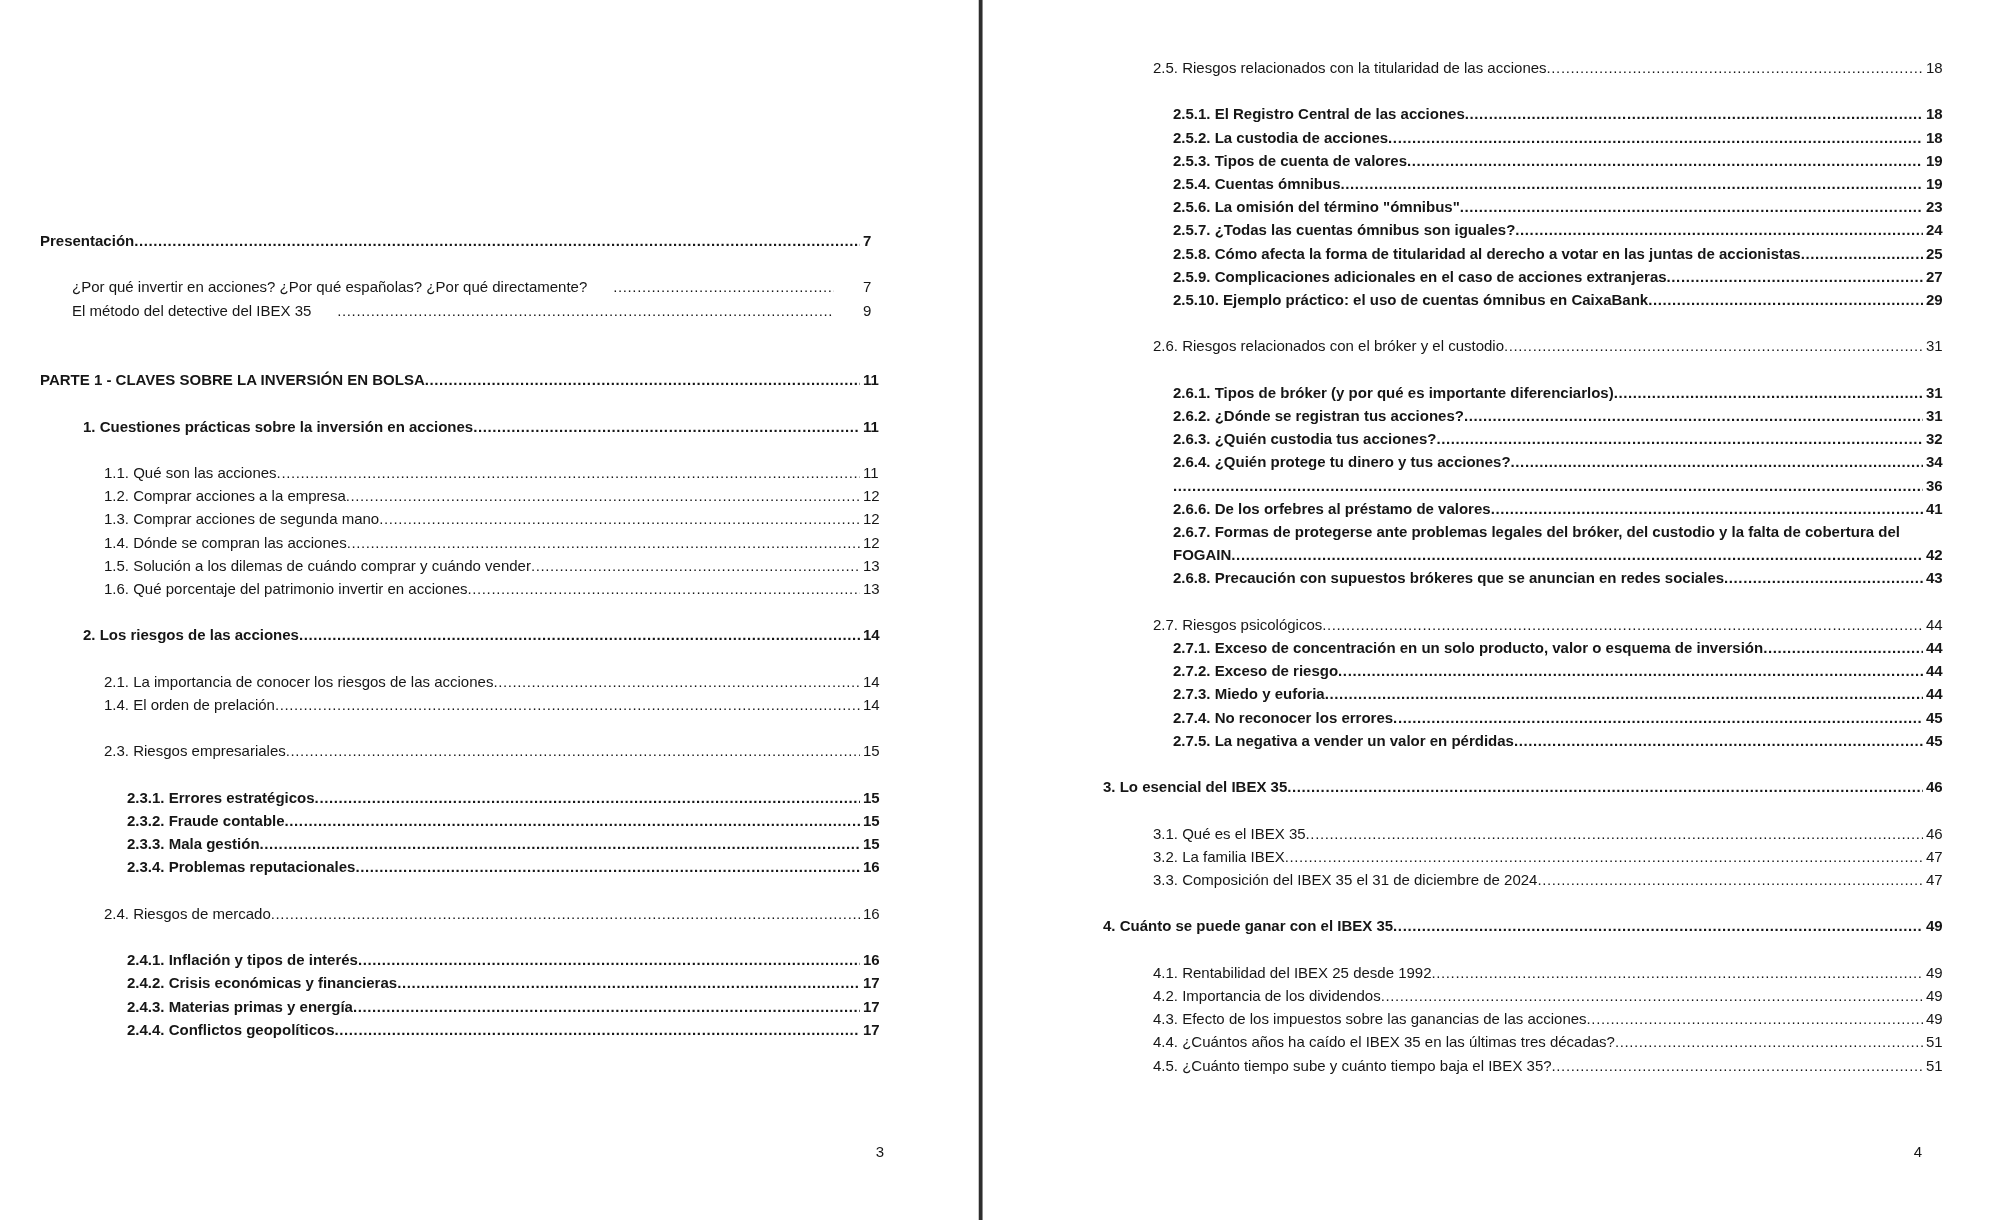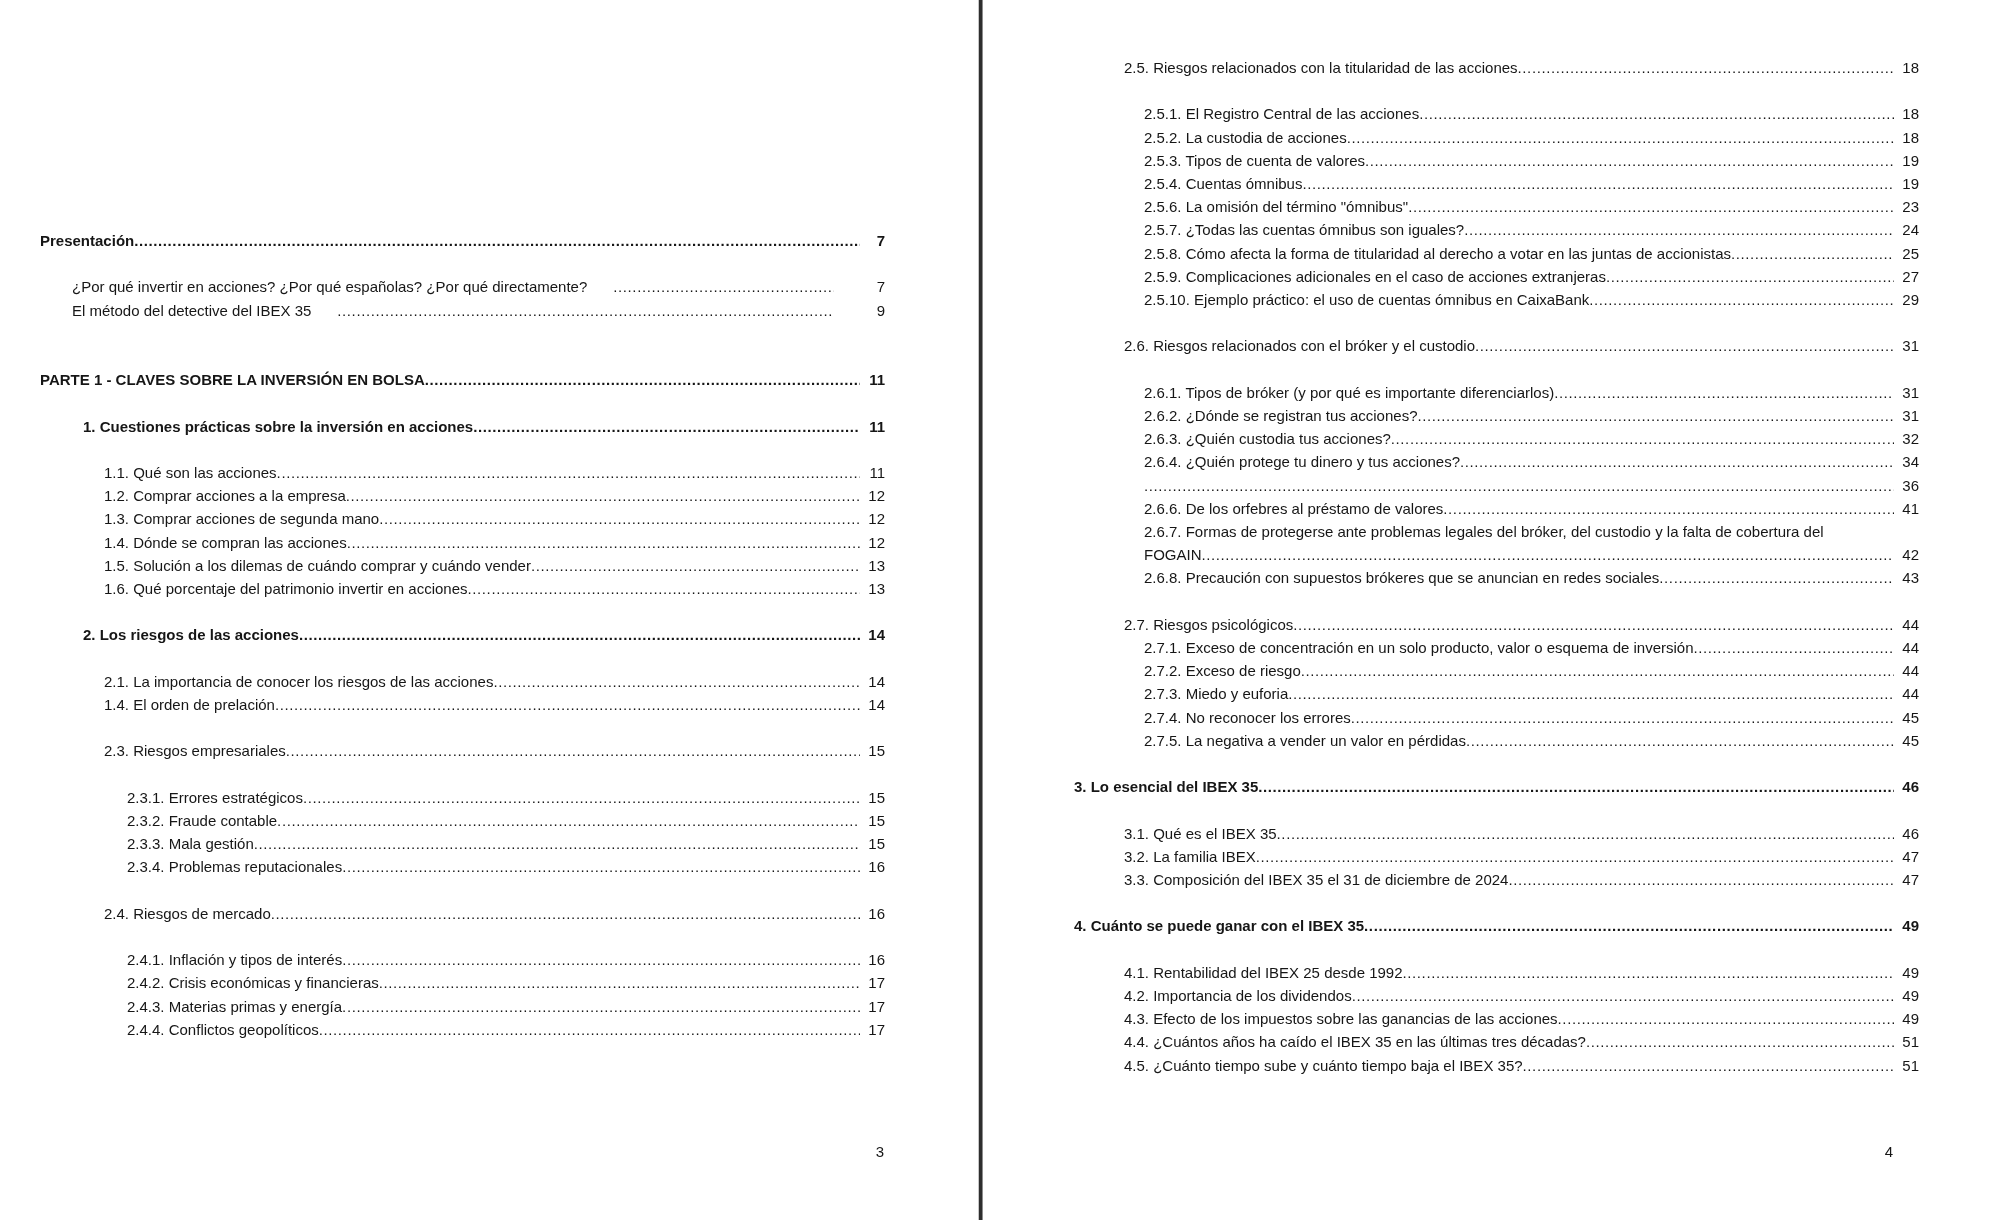--- a/index.html
+++ b/index.html
@@ -10,21 +10,21 @@
     height: 1220px;
     background: #ffffff;
     overflow: hidden;
     font-family: "Liberation Sans", "DejaVu Sans", sans-serif;
     color: #161616;
     font-size: 15px;
     line-height: 23.2px;
   }
   .page { position: absolute; top: 0; height: 1220px; }
   .page-left  { left: 0;     width: 780px; }
-  .page-right { left: 956px; width: 1009px; }
+  .page-right { left: 985px; width: 1009px; }
 
   .divider {
     position: absolute;
     left: 978px; top: 0;
     width: 3px; height: 1220px;
     background: #2e2e2e;
     border-left: 1px solid #c6c6c6;
     border-right: 1px solid #8d8d8d;
   }
 
@@ -42,28 +42,28 @@
   .dots {
     flex: 1 1 auto;
     overflow: hidden;
     white-space: nowrap;
     letter-spacing: 0.6px;
     min-width: 8px;
   }
   .dots::after {
     content: "................................................................................................................................................................................................................................................................................................................................";
   }
-  .pg { flex: 0 0 auto; min-width: 22px; text-align: right; padding-left: 3px; }
+  .pg { flex: 0 0 auto; min-width: 22px; text-align: left; padding-left: 3px; }
 
   
   .lvl-h1    { padding-left: 0; }
   .lvl-intro { padding-left: 32px; gap: 26px; }
   .lvl-s1    { padding-left: 43px; }
   .lvl-s2    { padding-left: 64px; }
-  .lvl-s3    { padding-left: 87px; }
+  .lvl-s3    { padding-left: 87px; font-weight: bold; }
   
   .page-right .lvl-s1 { padding-left: 0; }
   .page-right .lvl-s2 { padding-left: 50px; }
   .page-right .lvl-s3 { padding-left: 70px; }
 
   .footer {
     position: absolute;
     top: 1140px;
     text-align: right;
   }

